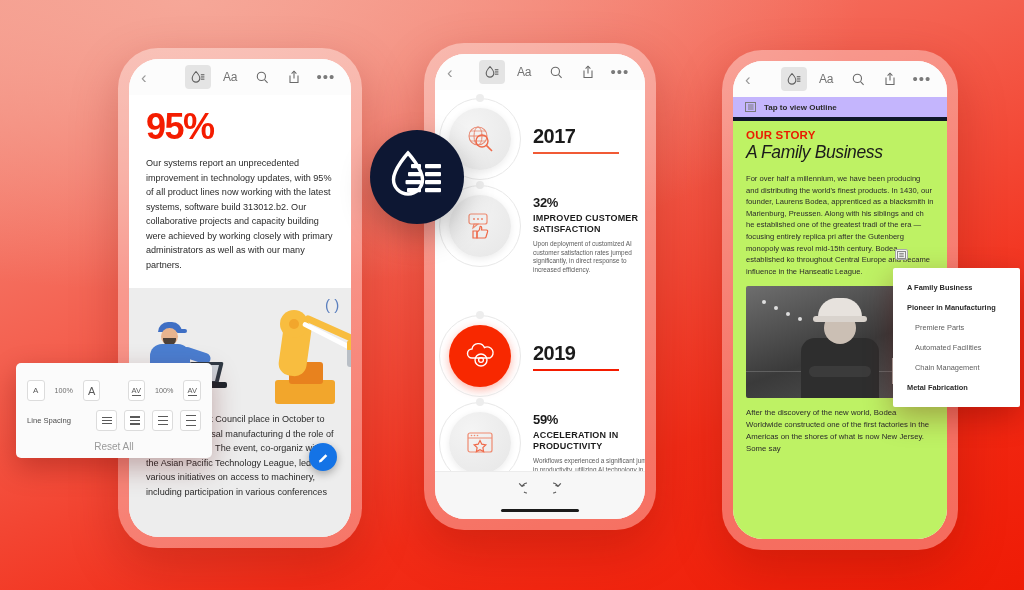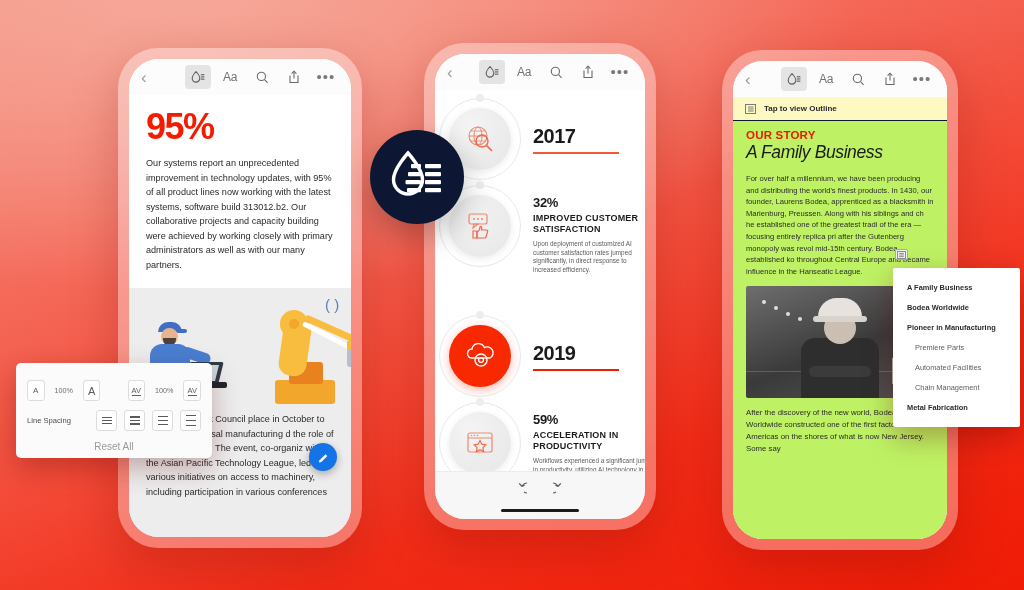--- a/index.html
+++ b/index.html
@@ -142,21 +142,21 @@
     position:relative;
   }
   .home-bar {
     position:absolute; left:50%; transform:translateX(-50%); bottom:7px;
     width:78px; height:3px; border-radius:2px; background:#1b1b1b;
   }
 
   
   .outline-bar {
     flex:0 0 24px; display:flex; align-items:center; gap:8px;
-    padding:0 12px; background:#fef9c3; border-bottom:1px solid #0f172a;
+    padding:0 12px; background:#c4b5fd; border-bottom:4px solid #0f172a;
   }
   .outline-bar span.lbl { font-size:8px; color:#2b2b2b; font-weight:bold; }
   .p3-body { flex:1 1 auto; background:#bef264; padding:8px 13px 0 13px; overflow:hidden; position:relative;}
   .p3-kicker { font-size:11.5px; font-weight:bold; color:#ea1c00; letter-spacing:.2px; }
   .p3-title { font-size:17.5px; font-style:italic; color:#1b1b1b; letter-spacing:-.4px; margin-top:1px; }
   .p3-para { font-size:7.6px; line-height:11.6px; color:#2b2b2b; margin-top:10px; }
   .p3-photo {
     margin-top:9px; height:112px; border-radius:2px; overflow:hidden; position:relative;
     background:linear-gradient(160deg,#6e6e6e,#3a3a3a 55%,#555);
   }
@@ -544,21 +544,20 @@
 <div class="om-icon-chip">
   <svg width="9" height="8" viewBox="0 0 9 8">
       <rect x=".5" y=".5" width="8" height="7" fill="none" stroke="#8a8a8a"></rect>
       <line x1="2.2" y1="2.4" x2="6.8" y2="2.4" stroke="#8a8a8a"></line>
       <line x1="2.2" y1="4" x2="6.8" y2="4" stroke="#8a8a8a"></line>
       <line x1="2.2" y1="5.6" x2="6.8" y2="5.6" stroke="#8a8a8a"></line>
     </svg>
 </div>
 <div id="outline-menu">
   <div class="om-item l1">A Family Business</div>
-  <div class="om-item l1">Bodea Worldwide</div>
   <div class="om-item l1">Pioneer in Manufacturing</div>
   <div class="om-item l2">Premiere Parts</div>
   <div class="om-item l2">Automated Facilities</div>
   <div class="om-item l2">Chain Management</div>
   <div class="om-item l1">Metal Fabrication</div>
 </div>
 
 <div id="brand-logo">
   <svg width="56" height="58" viewBox="0 0 56 58">
     <path d="M19 5C19 5 4.5 21 4.5 31.5a14.5 14.5 0 0029 0C33.5 21 19 5 19 5z" fill="none" stroke="#ffffff" stroke-width="3.4"></path>

